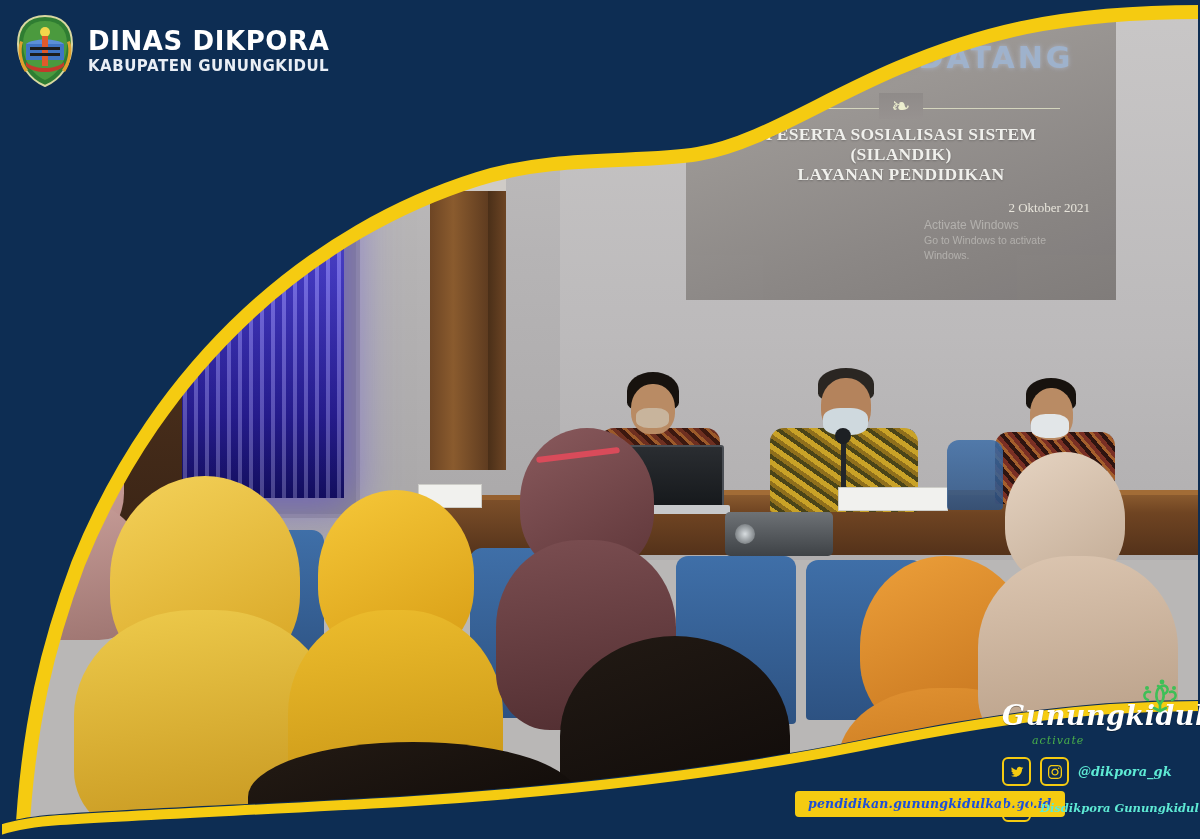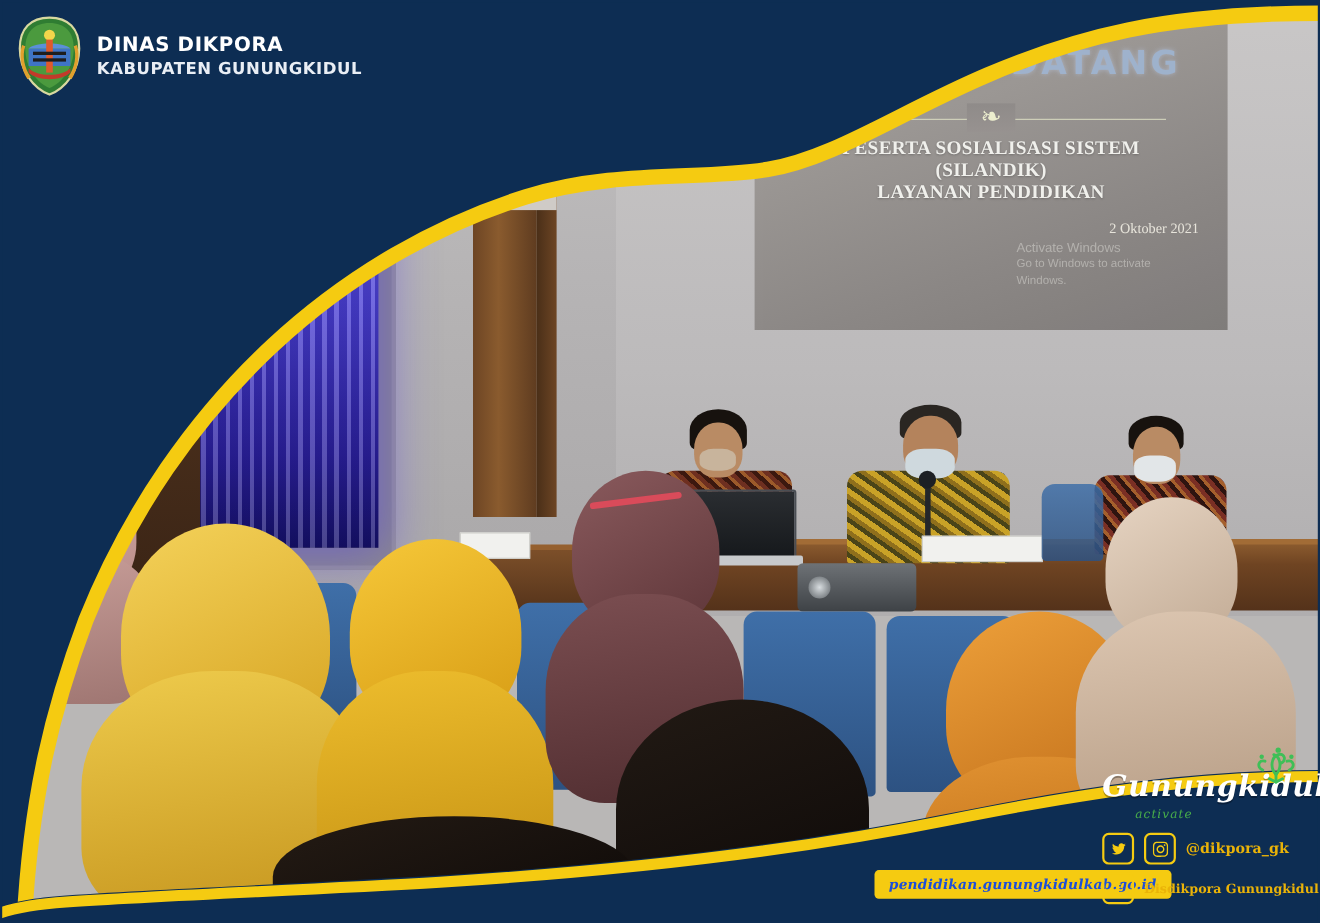--- a/index.html
+++ b/index.html
@@ -209,21 +209,21 @@
   
   .brand{
     position:absolute;left:14px;top:14px;display:flex;align-items:center;gap:12px;
   }
   .crest{
     width:62px;height:74px;position:relative;flex:0 0 auto;
   }
   .brand-text{line-height:1;}
   .brand-title{
     font-family:"DejaVu Sans",sans-serif;
-    font-weight:bold;font-size:18px;letter-spacing:.6px;color:#ffffff;
+    font-weight:bold;font-size:26px;letter-spacing:.6px;color:#ffffff;
   }
   .brand-sub{
     font-family:"DejaVu Sans",sans-serif;
     font-weight:bold;font-size:15px;letter-spacing:.5px;color:#e9eef5;
     margin-top:5px;
   }
 
   
   .gk-logo{
     position:absolute;right:18px;bottom:92px;text-align:left;width:180px;
@@ -251,22 +251,22 @@
     position:absolute;right:12px;bottom:10px;width:186px;
   }
   .soc-row{display:flex;align-items:center;gap:9px;margin-bottom:7px;}
   .soc-ico{
     width:25px;height:25px;border:2.5px solid #f5cb11;border-radius:6px;
     display:flex;align-items:center;justify-content:center;flex:0 0 auto;
     background:transparent;
   }
   .soc-ico svg{width:14px;height:14px;fill:#f5cb11;}
   .soc-handle{
-    font-family:"DejaVu Serif",serif;font-weight:bold;
-    font-size:13px;color:#eab308;white-space:nowrap;
+    font-family:"DejaVu Serif",serif;font-style:italic;font-weight:bold;
+    font-size:13px;color:#5eead4;white-space:nowrap;
   }
   .soc-handle.small{font-size:11.5px;}
 </style>
 </head>
 <body>
 
 <div class="frame">
 
   <div class="photo">
 

